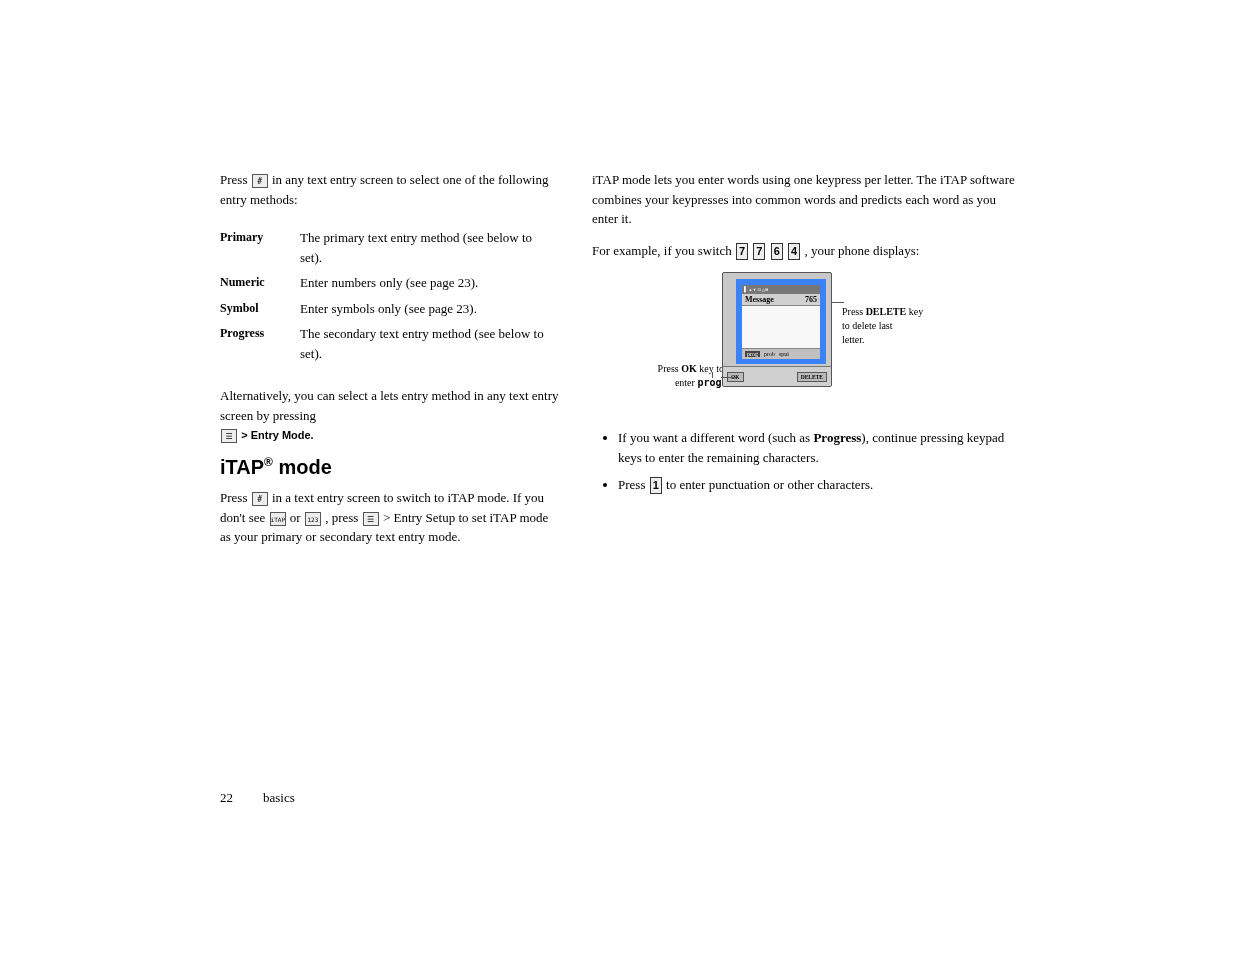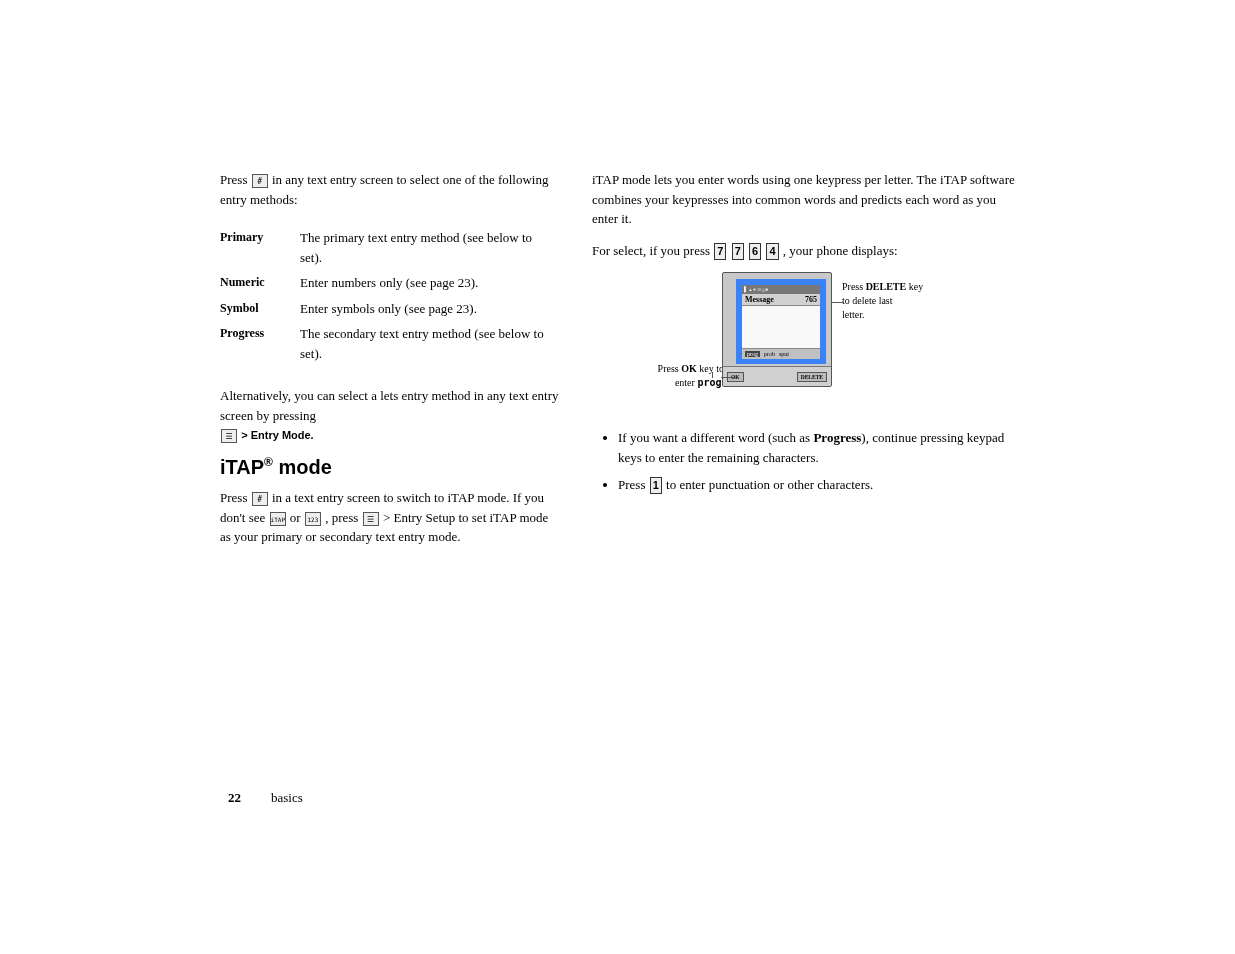--- a/index.html
+++ b/index.html
@@ -156,22 +156,21 @@
       position: absolute;
       bottom: 148px;
       left: 220px;
       font-size: 13px;
       color: #000;
       display: flex;
       gap: 30px;
     }
 
     .page-number {
-      font-weight: bold;
-      margin-left: 8px;
+      font-weight: normal;
     }
 
     .footer-section {
       font-style: normal;
     }
   </style>
 </head>
 <body>
 
 <div class="page-content">
@@ -226,21 +225,21 @@
         <span>, press</span>
         <span class="inline-icon">☰</span>
         <span>&gt; Entry Setup to set iTAP mode as your primary or secondary text entry mode.</span>
       </p>
     </div>
 
     <div class="right-column">
       <p class="right-intro">iTAP mode lets you enter words using one keypress per letter. The iTAP software combines your keypresses into common words and predicts each word as you enter it.</p>
 
       <p class="right-intro">
-        <span>For select, if you press</span>
+        <span>For example, if you switch</span>
         <span class="inline-key">7</span>
         <span class="inline-key">7</span>
         <span class="inline-key">6</span>
         <span class="inline-key">4</span>
         <span>, your phone displays:</span>
       </p>
 
       <div class="phone-diagram-area" style="margin-left:30px; margin-bottom:16px; position:relative; height:140px;">
 
         <div style="position:absolute; left:12px; top:90px; font-size:10px; line-height:1.4; width:90px; text-align:right;">
@@ -270,21 +269,21 @@
             </div>
           </div>
 
           <div style="position:absolute; bottom:0; left:0; right:0; height:20px; background:#d0d0d0; border-top:1px solid #777; display:flex; align-items:center; justify-content:space-between; padding:0 4px; font-size:5.5px; font-weight:bold;">
             <span style="border:1px solid #555; padding:1px 3px; background:#bbb;">OK</span>
             <span></span>
             <span style="border:1px solid #555; padding:1px 3px; background:#bbb;">DELETE</span>
           </div>
         </div>
 
-        <div style="position:absolute; left:220px; top:8px; font-size:10px; line-height:1.4; width:120px;">
+        <div style="position:absolute; left:220px; top:33px; font-size:10px; line-height:1.4; width:120px;">
           <span>Press <strong>DELETE</strong> key<br>to delete last<br>letter.</span>
         </div>
 
         <div style="position:absolute; left:99px; top:105px; width:15px; height:1px; background:#555;"></div>
         <div style="position:absolute; left:90px; top:100px; width:1px; height:6px; background:#555;"></div>
 
         <div style="position:absolute; left:210px; top:30px; width:12px; height:1px; background:#555;"></div>
 
       </div>
 

